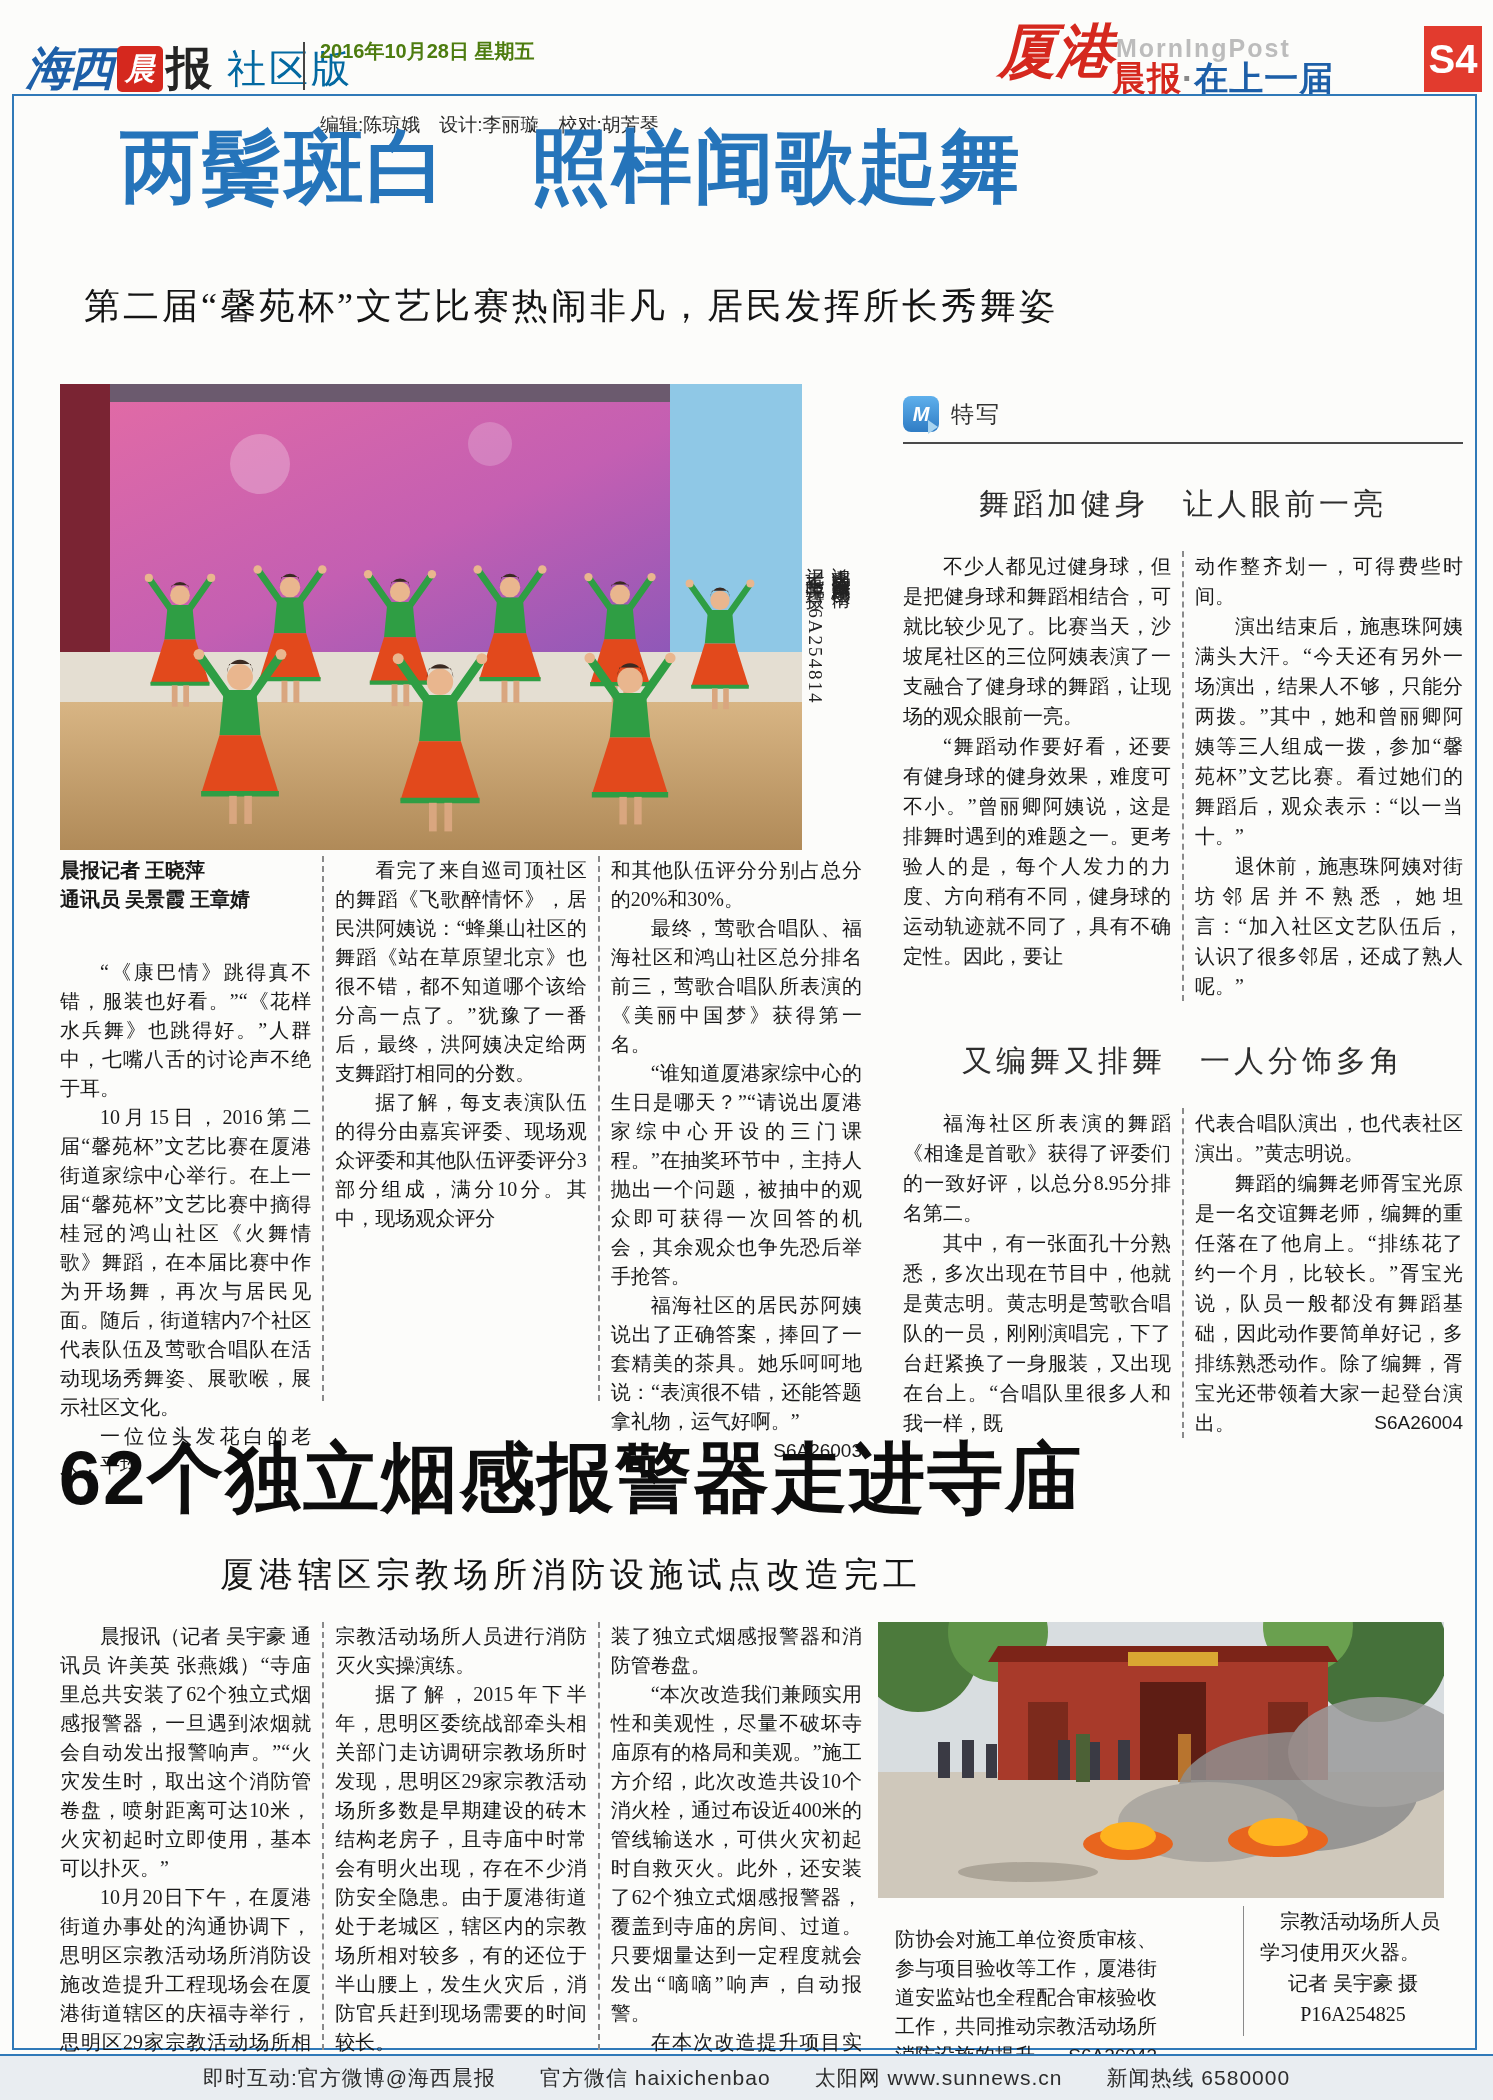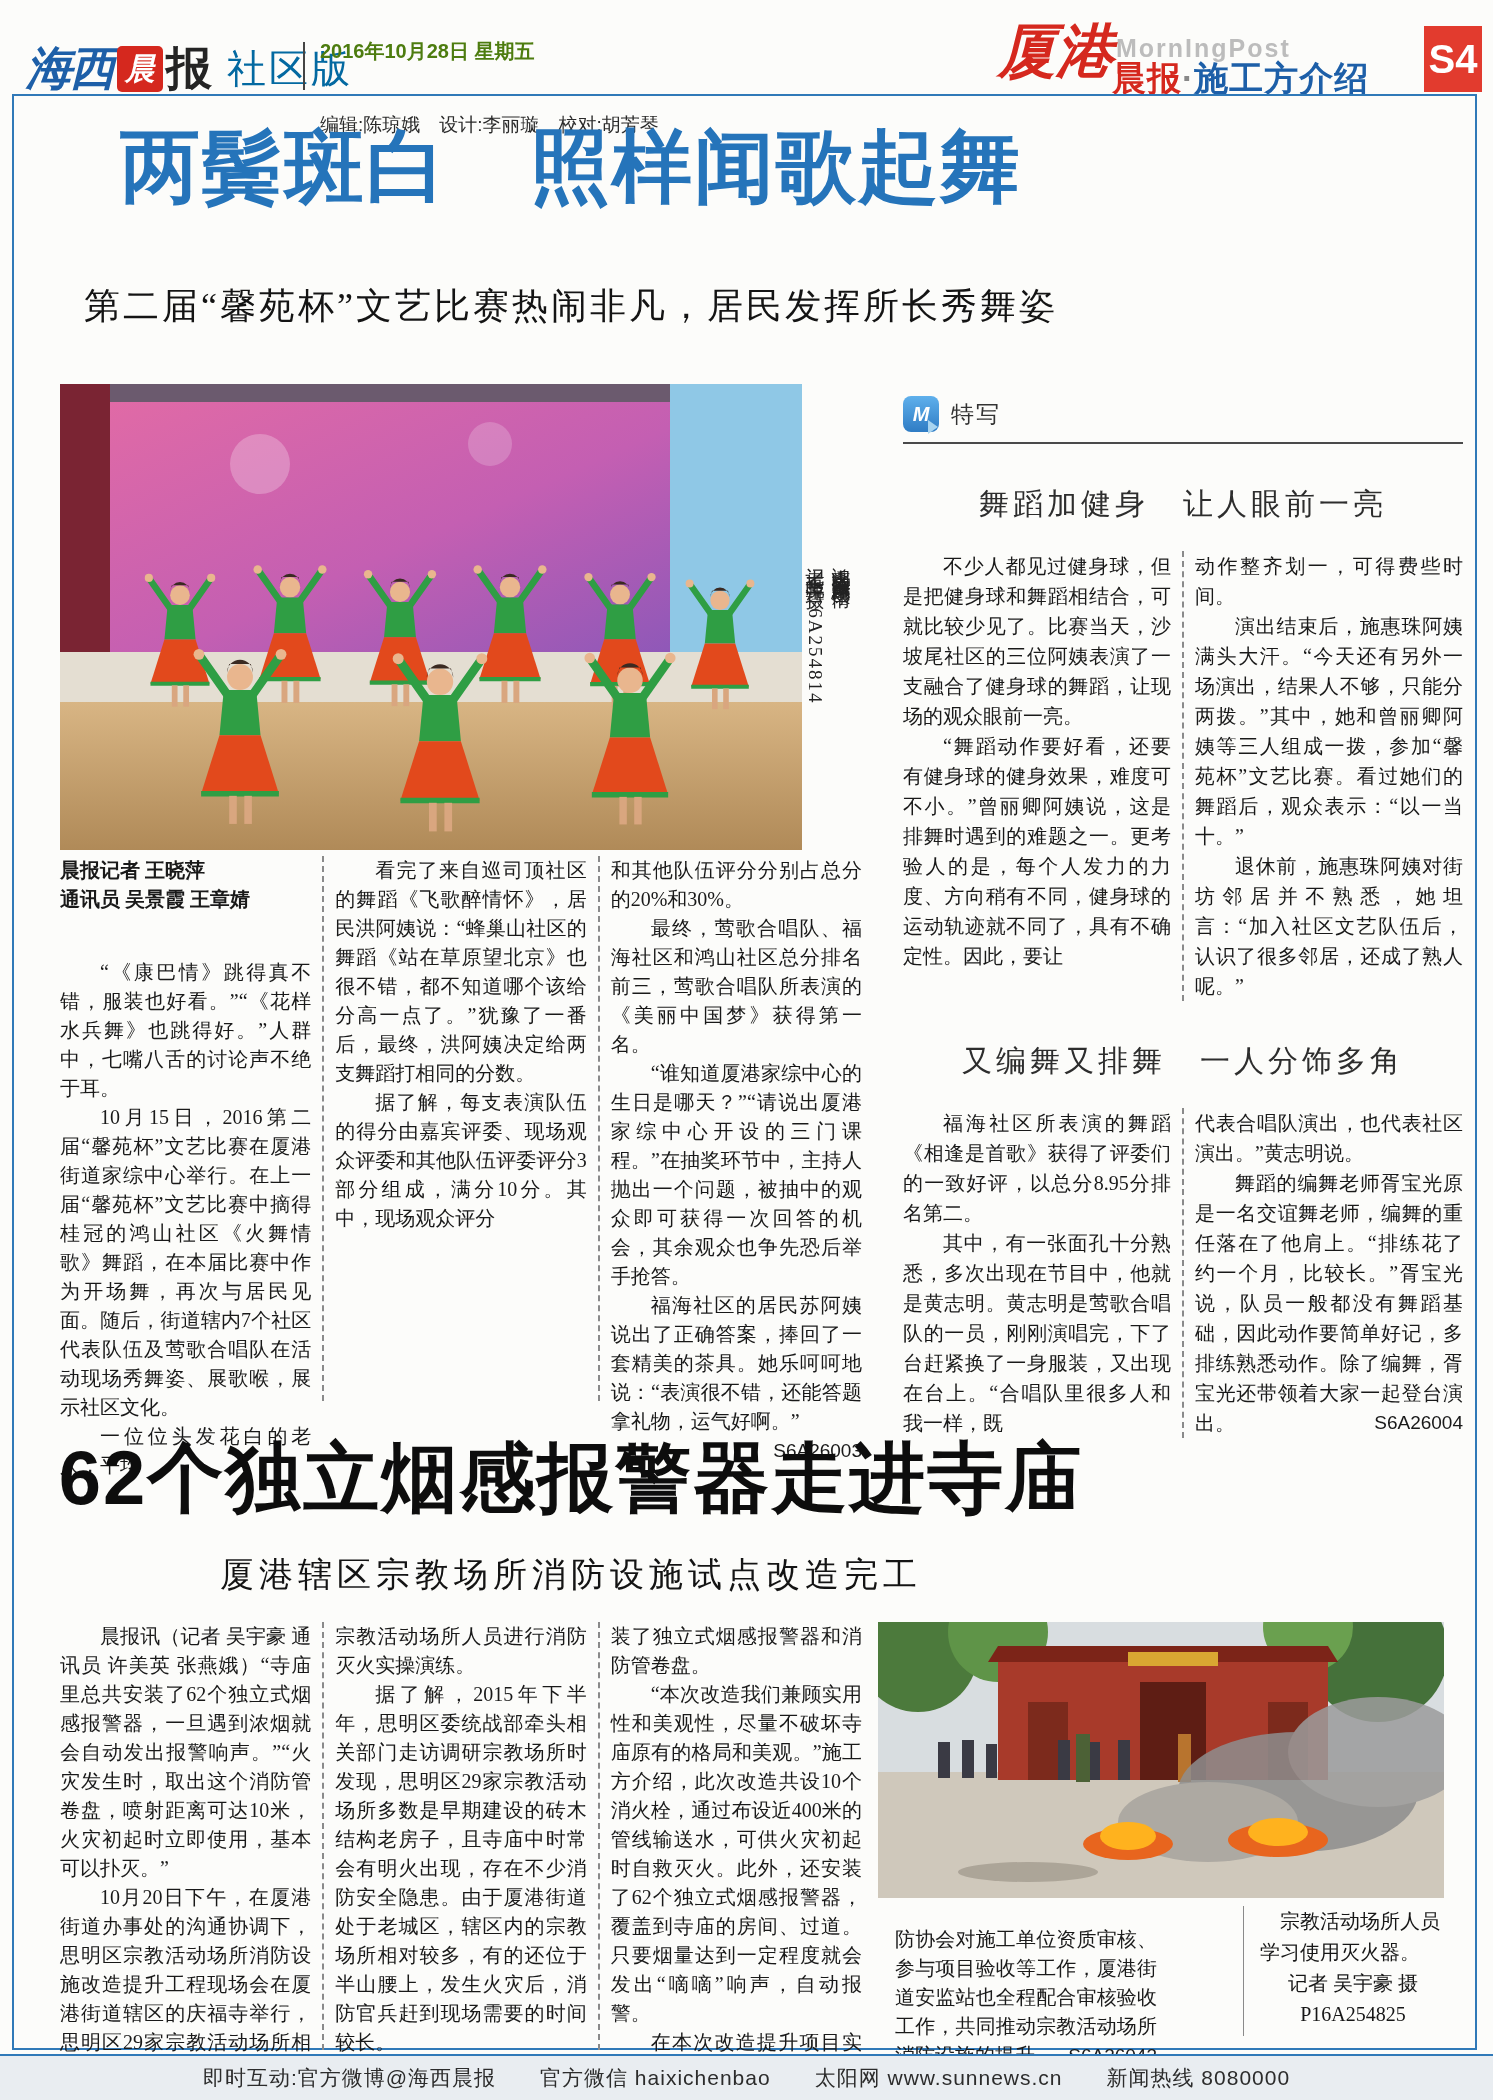--- a/index.html
+++ b/index.html
@@ -96,21 +96,21 @@
   <span class="edition">社区版</span>
 </div>
 <div class="abs mast-divider"></div>
 <div class="abs mast-dates">
   <div class="mast-date">2016年10月28日 星期五</div>
   <div class="mast-staff">编辑:陈琼娥　设计:李丽璇　校对:胡芳琴</div>
 </div>
 <div class="abs right-en">MornIngPost</div>
 <div class="abs right-script">厦港</div>
 <div class="abs right-line2">
-  <span class="r">晨报</span><span class="d">·</span><span class="b">施工方介绍</span>
+  <span class="r">晨报</span><span class="d">·</span><span class="b">在上一届</span>
 </div>
 <div class="abs page-badge">S4</div>
 
 <div class="abs frame"></div>
 
 <div class="abs headline1">两鬓斑白　照样闻歌起舞</div>
 <div class="abs subhead1">第二届“馨苑杯”文艺比赛热闹非凡，居民发挥所长秀舞姿</div>
 
 <div class="abs photo photo1">
   <svg width="742" height="466" viewBox="0 0 742 466" xmlns="http://www.w3.org/2000/svg">
@@ -284,14 +284,14 @@
 
 <div class="abs caprule"></div>
 <div class="abs cap2">
   <div class="l1">宗教活动场所人员</div>
   <div>学习使用灭火器。</div>
   <div class="cr">记者 吴宇豪 摄</div>
   <div class="cr">P16A254825</div>
 </div>
 
 <div class="abs footer">
-  <span>即时互动:官方微博@海西晨报　　官方微信 haixichenbao　　太阳网 www.sunnews.cn　　新闻热线 8080000</span>
+  <span>即时互动:官方微博@海西晨报　　官方微信 haixichenbao　　太阳网 www.sunnews.cn　　新闻热线 6580000</span>
 </div>
 
 </body></html>

